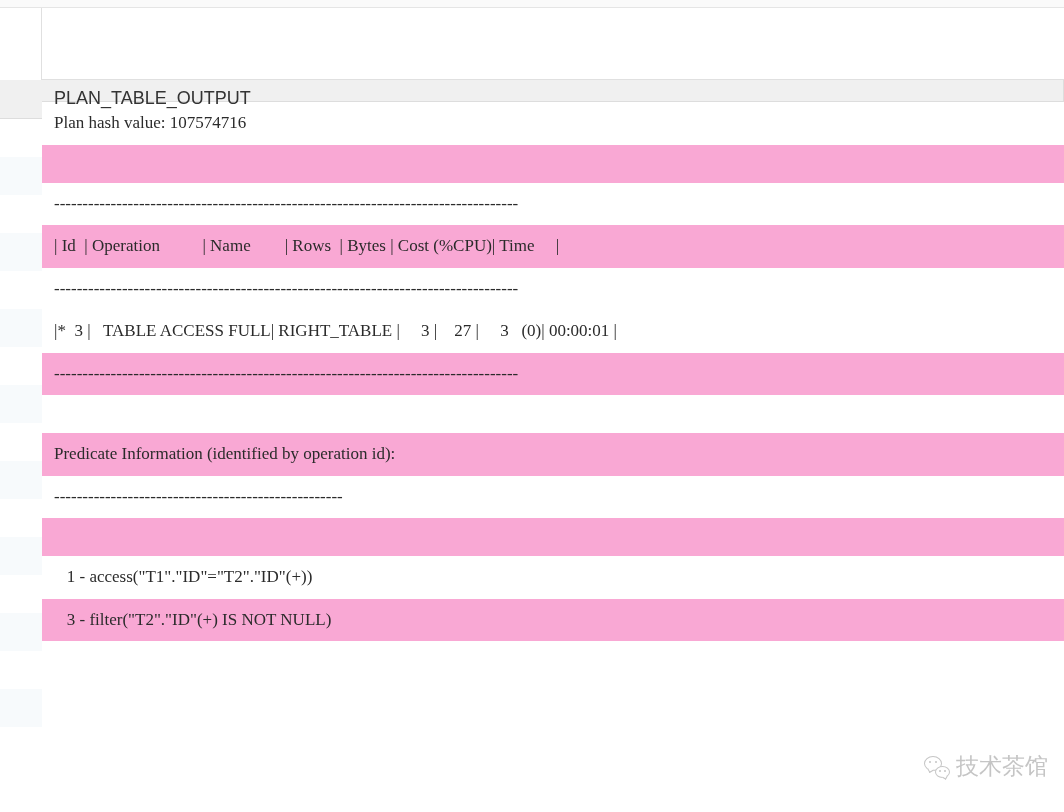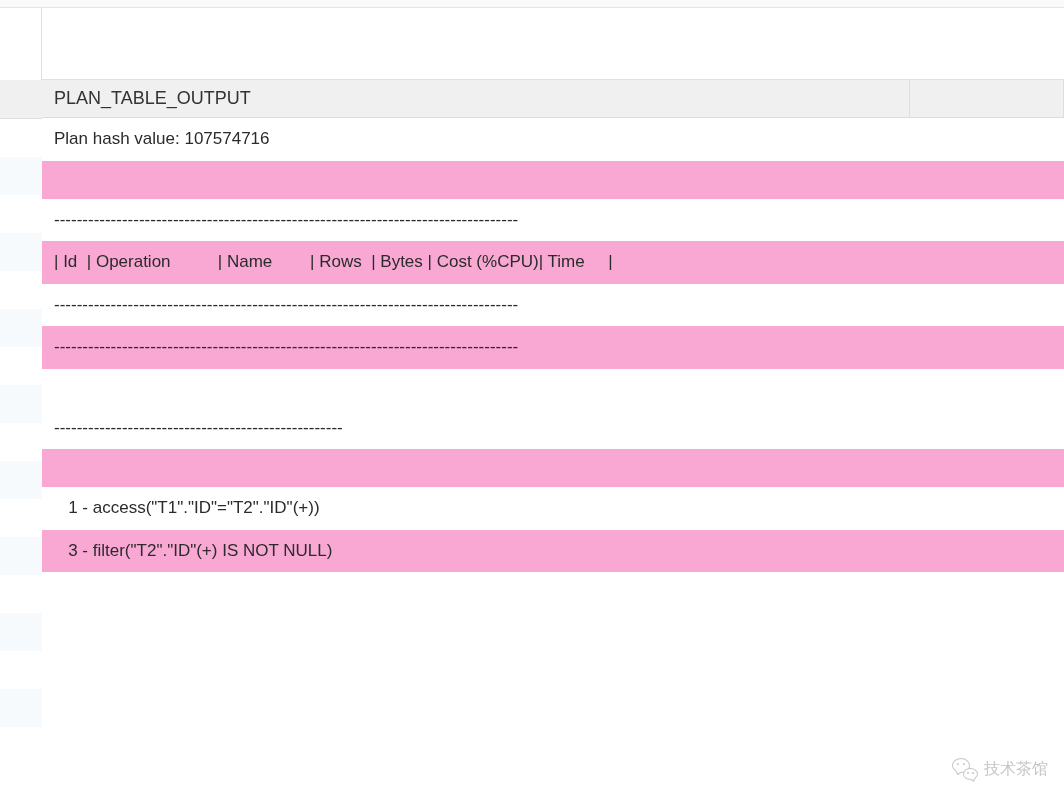--- a/index.html
+++ b/index.html
@@ -46,35 +46,36 @@
       flex: 1;
     }
     .header-row {
       background: #f0f0f0;
       border-bottom: 1px solid #ddd;
       border-right: 1px solid #ddd;
       padding: 8px 12px;
       font-size: 18px;
       color: #333;
       display: flex;
+      flex-direction: column;
     }
     .header-cell-main {
       flex: 1;
     }
     .header-cell-right {
       width: 154px;
       border-left: 1px solid #ddd;
       margin: -8px -12px -8px 0;
     }
     .data-row {
       padding: 8px 12px;
       font-size: 17px;
       color: #2b2b2b;
       white-space: pre;
-      font-family: Liberation Sans, sans-serif;
+      font-family: Liberation Serif, serif;
       line-height: 1.5;
       border-bottom: 1px solid transparent;
       min-height: 38px;
     }
     .data-row.alt {
       background: #f9a8d4;
     }
     .gutter-cell {
       height: 38px;
     }
@@ -87,21 +88,21 @@
       border-bottom: 1px solid #ddd;
     }
     .watermark {
       position: absolute;
       right: 16px;
       bottom: 30px;
       display: flex;
       align-items: center;
       gap: 6px;
       color: #bfbfbf;
-      font-size: 16px;
+      font-size: 23px;
       opacity: 0.9;
     }
     .wechat-icon {
       width: 26px;
       height: 26px;
       position: relative;
     }
     .wechat-icon .bubble1 {
       position: absolute;
       width: 18px;
@@ -191,22 +192,24 @@
     <div class="header-row">
       <div class="header-cell-main">PLAN_TABLE_OUTPUT</div>
       <div class="header-cell-right"></div>
     </div>
     <div id="data-rows">
         <div class="data-row">Plan hash value: 107574716</div>
         <div class="data-row alt"></div>
         <div class="data-row">----------------------------------------------------------------------------------</div>
         <div class="data-row alt">| Id  | Operation          | Name        | Rows  | Bytes | Cost (%CPU)| Time     |</div>
         <div class="data-row">----------------------------------------------------------------------------------</div>
+        <div class="data-row">|*  3 |   TABLE ACCESS FULL| RIGHT_TABLE |     3 |    27 |     3   (0)| 00:00:01 |</div>
         <div class="data-row alt">----------------------------------------------------------------------------------</div>
         <div class="data-row"></div>
+        <div class="data-row alt">Predicate Information (identified by operation id):</div>
         <div class="data-row">---------------------------------------------------</div>
         <div class="data-row alt"></div>
         <div class="data-row">   1 - access("T1"."ID"="T2"."ID"(+))</div>
         <div class="data-row alt">   3 - filter("T2"."ID"(+) IS NOT NULL)</div>
         <div class="data-row"></div>
       </div>
   </div>
 </div>
 
 <div class="watermark">

